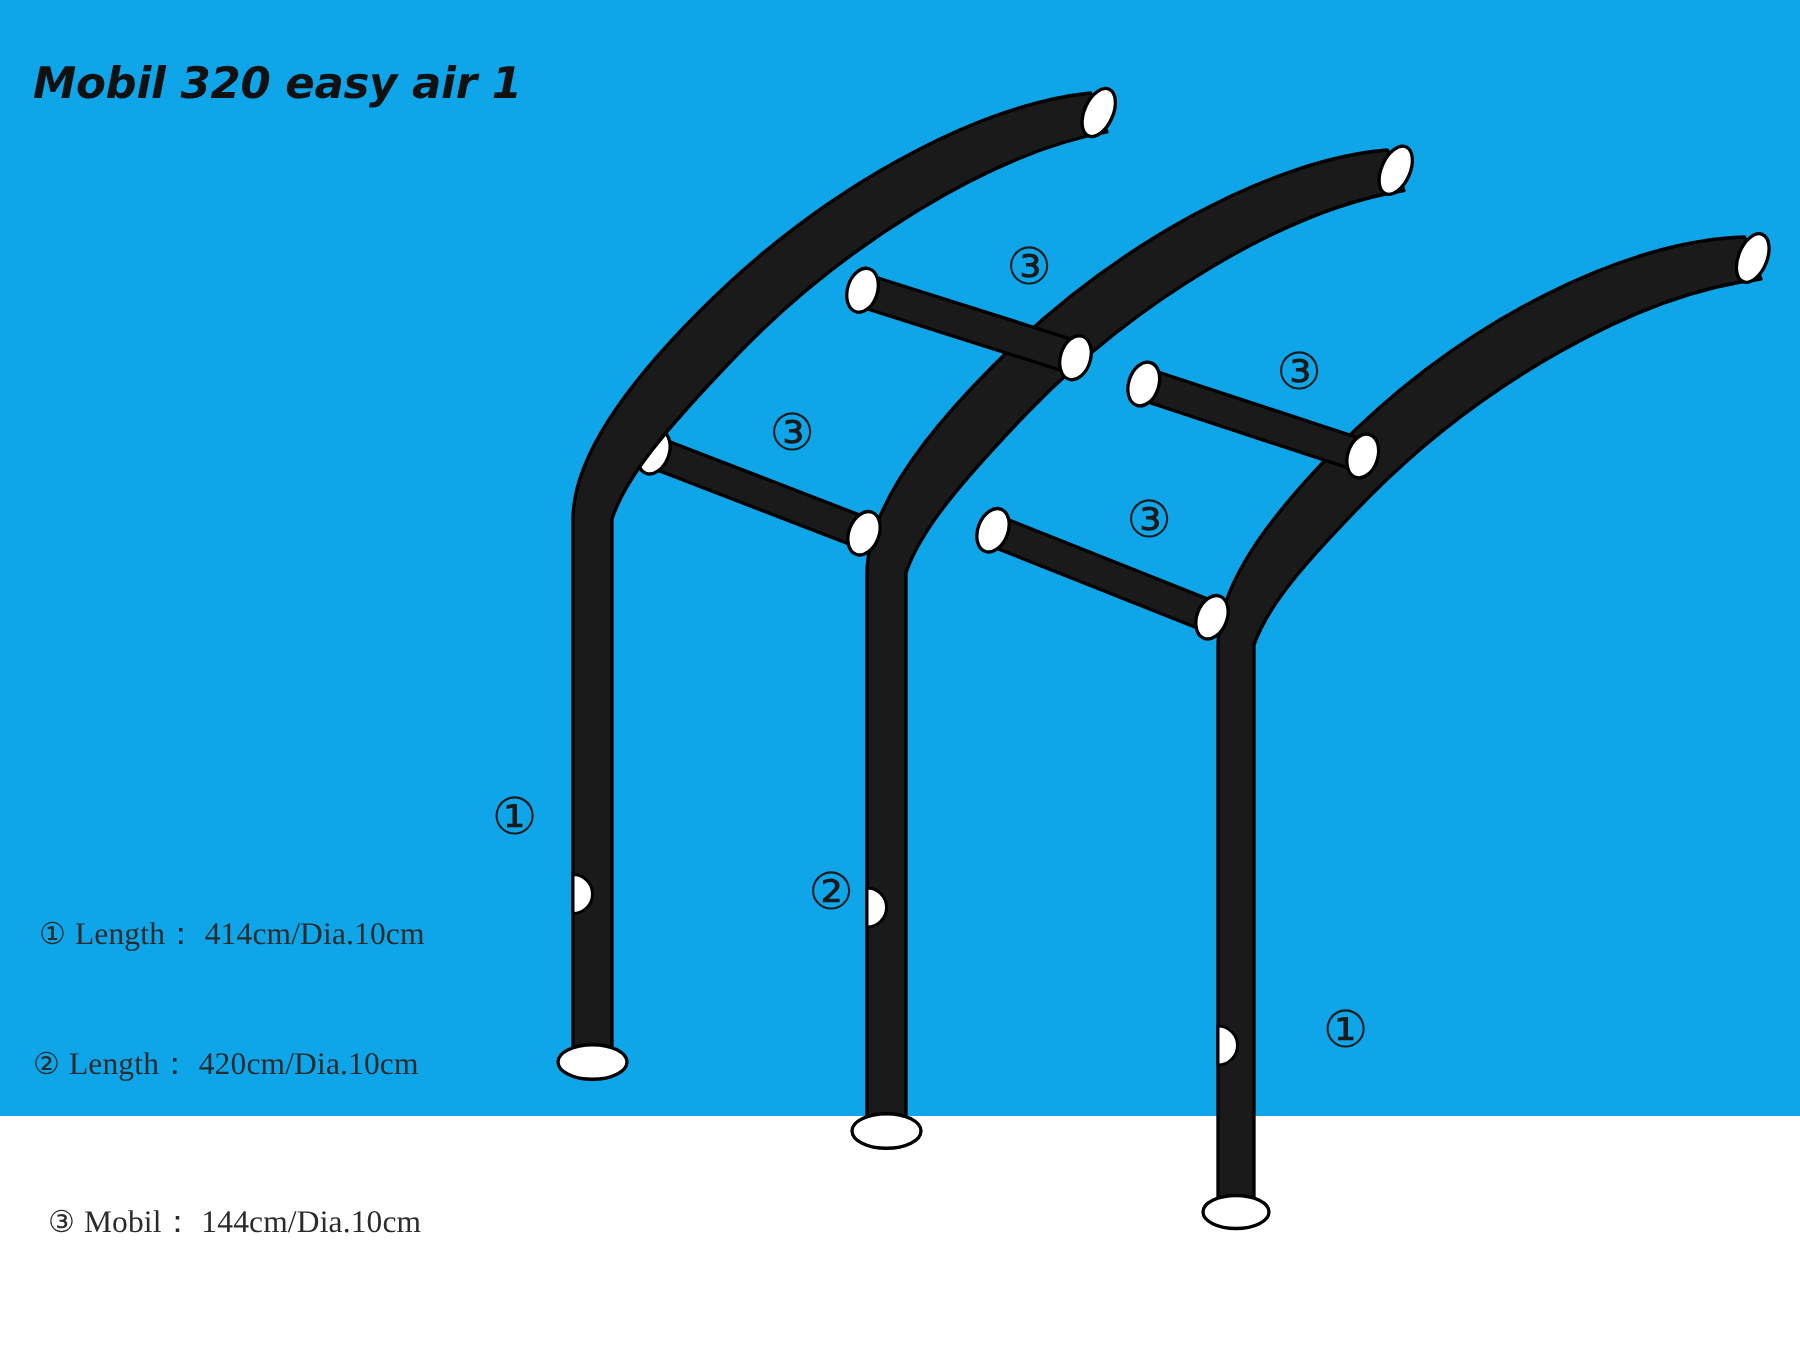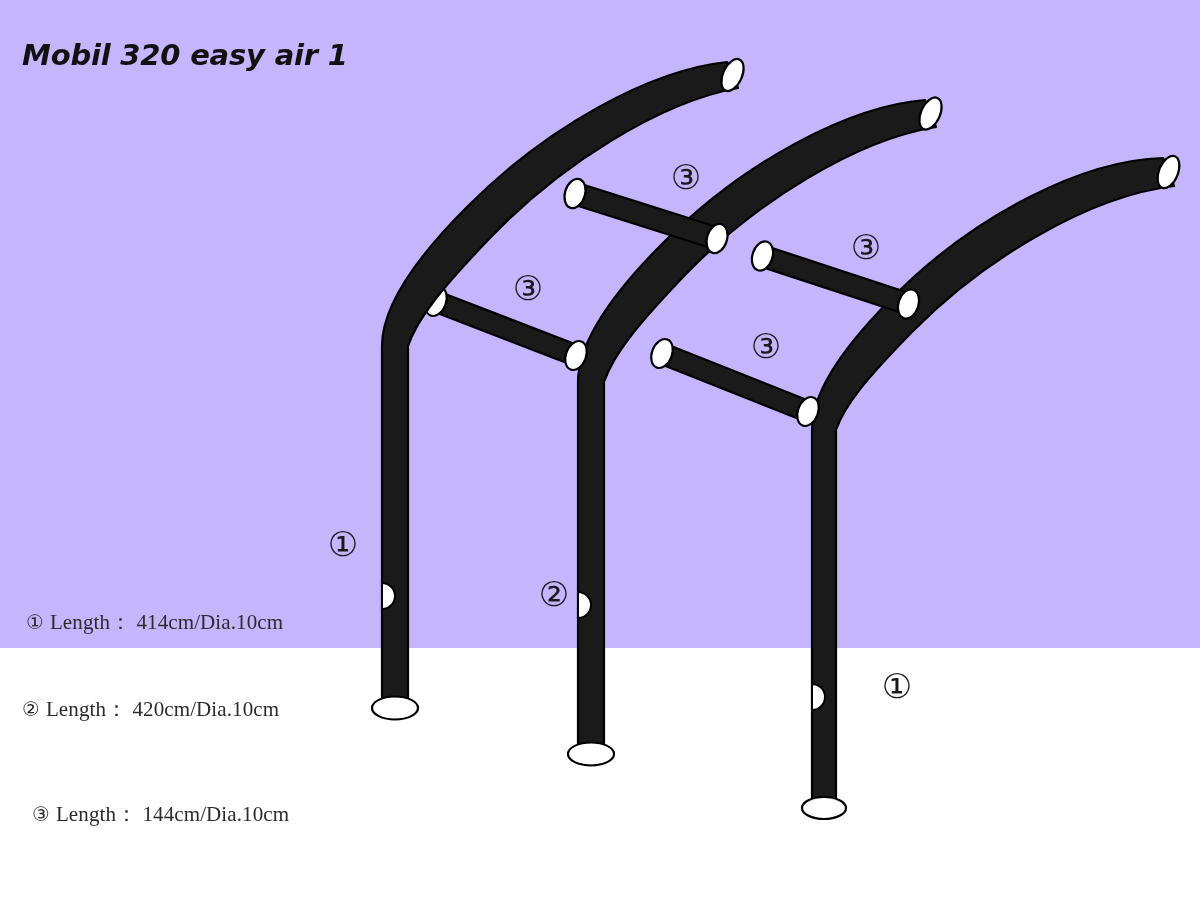--- a/index.html
+++ b/index.html
@@ -13,22 +13,22 @@
     position: relative;
     overflow: hidden;
     font-family: "Liberation Sans", sans-serif;
     background: #ffffff;
   }
 
   .page {
     position: absolute;
     inset: 0;
     width: 1200px;
-    height: 648px;
-    background: #c4b5fd;
+    height: 744px;
+    background: #0ea5e9;
   }
 
   .title {
     position: absolute;
     left: 22px;
     top: 38px;
     font-family: "DejaVu Sans", sans-serif;
     font-size: 29px;
     font-weight: bold;
     font-style: italic;
@@ -193,17 +193,17 @@
     <div class="legend-item" id="leg1">
       <span class="num">①</span>
       <span class="txt">Length：  414cm/Dia.10cm</span>
     </div>
     <div class="legend-item" id="leg2">
       <span class="num">②</span>
       <span class="txt">Length：  420cm/Dia.10cm</span>
     </div>
     <div class="legend-item" id="leg3">
       <span class="num">③</span>
-      <span class="txt">Length：  144cm/Dia.10cm</span>
+      <span class="txt">Mobil：  144cm/Dia.10cm</span>
     </div>
   </div>
 
 </div>
 
 </body></html>

